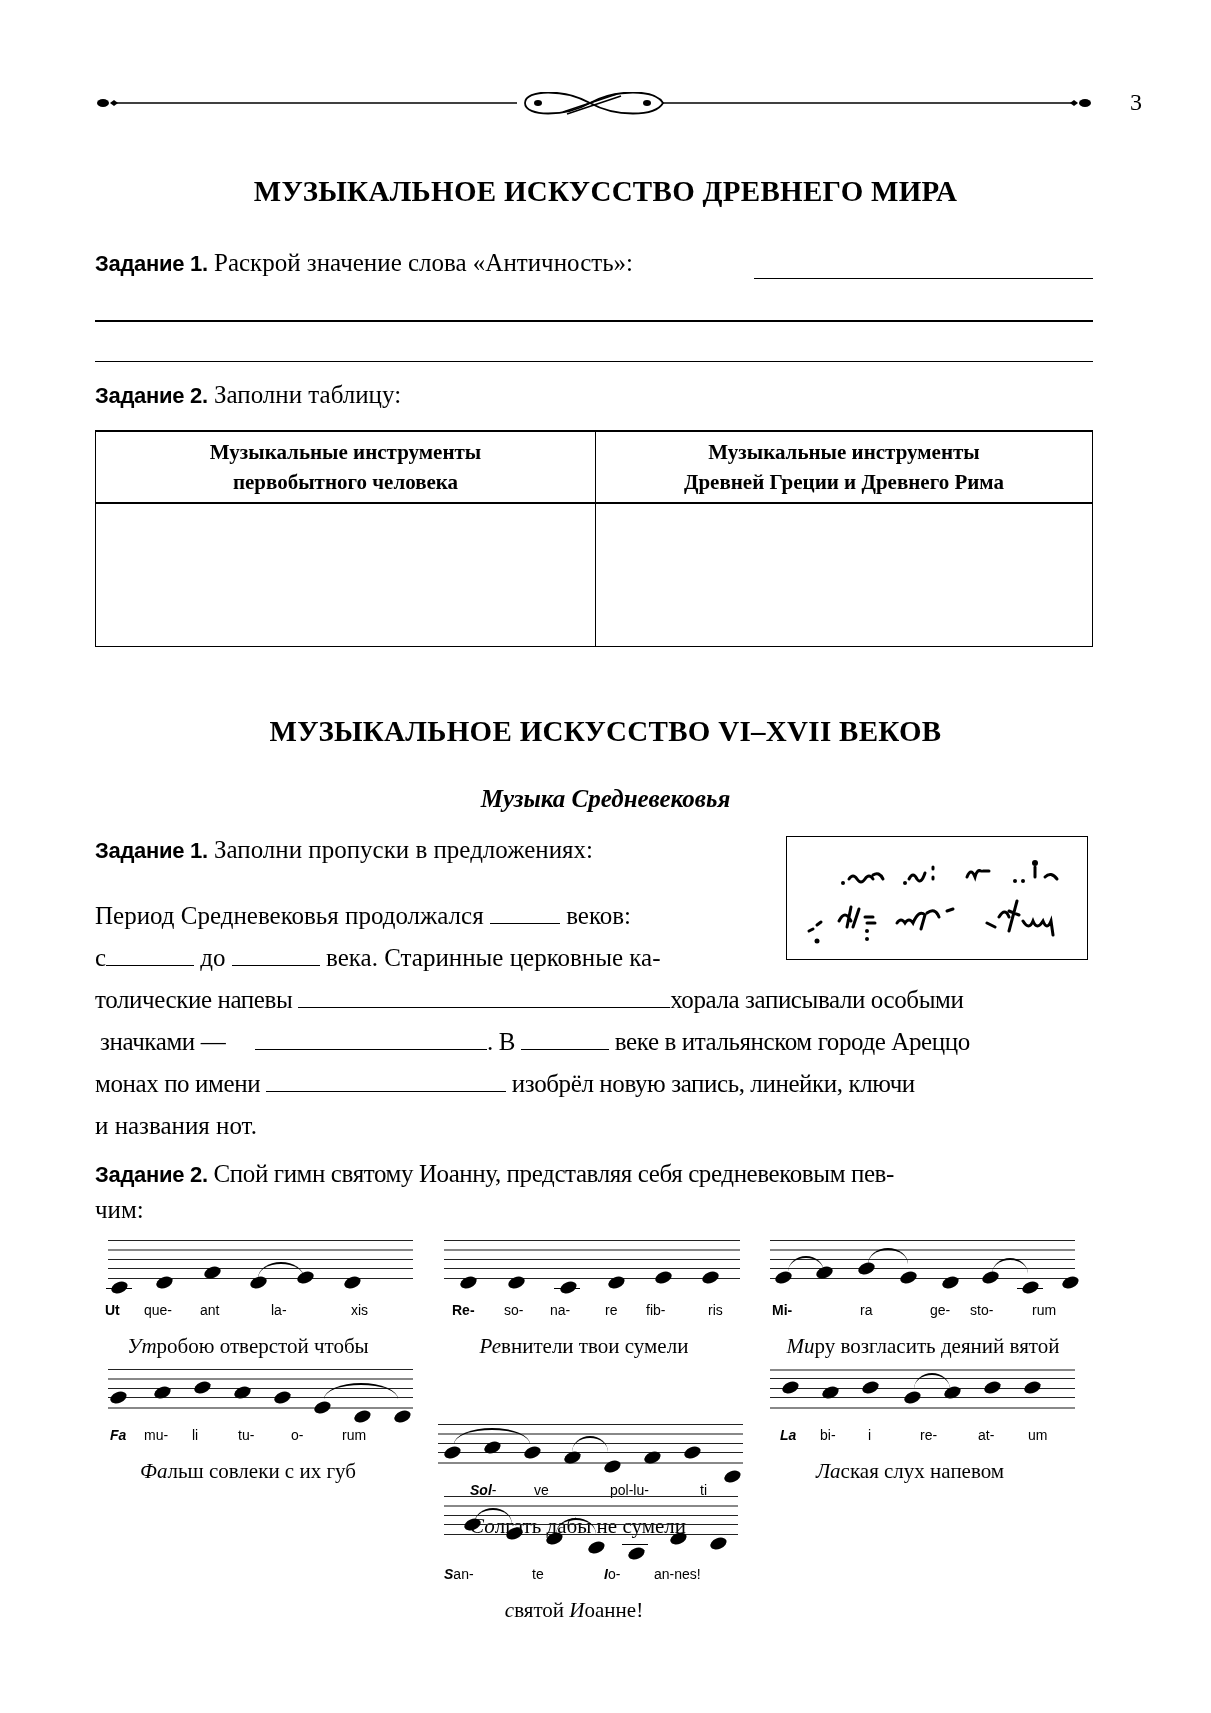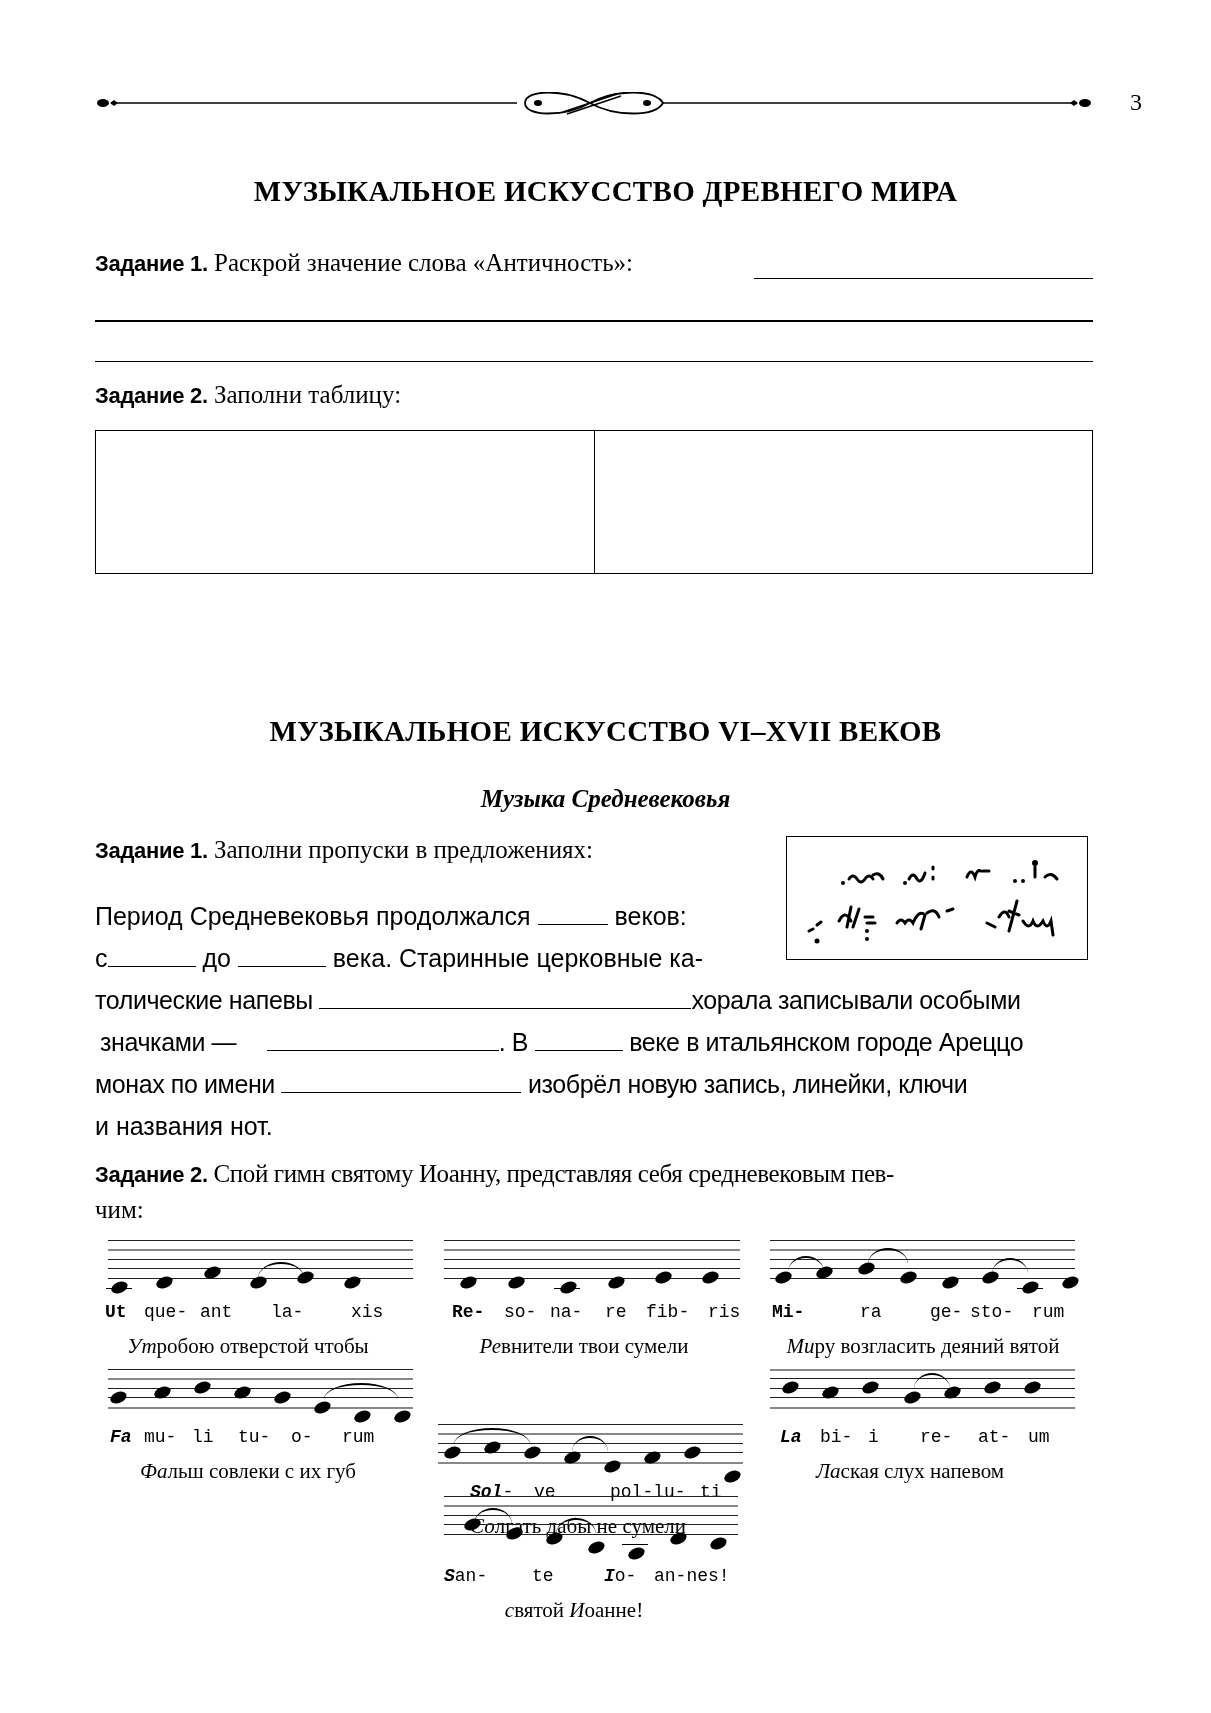--- a/index.html
+++ b/index.html
@@ -8,35 +8,35 @@
   .abs { position:absolute; }
   .rule { position:absolute; height:0; border-top:2px solid #000; }
   .rule.thin { border-top-width:1.5px; }
   .pagenum { font-family:"Liberation Serif", serif; font-size:24px; }
   .h1 { font-family:"Liberation Serif", serif; font-weight:bold; font-size:29px; letter-spacing:0.3px;
         left:0; width:1211px; text-align:center; }
   .sub { font-family:"Liberation Serif", serif; font-weight:bold; font-style:italic; font-size:25px;
          left:0; width:1211px; text-align:center; }
   .task { font-family:"Liberation Serif", serif; font-size:25px; white-space:nowrap; }
   .task b { font-family:"Liberation Sans", sans-serif; font-weight:bold; font-size:22px; letter-spacing:-0.3px; }
-  .para { font-family:Liberation Sans, sans-serif; font-size:25px; white-space:nowrap; }
+  .para { font-family:Liberation Serif, serif; font-size:25px; white-space:nowrap; }
   .blank { display:inline-block; border-bottom:1.5px solid #000; height:1px; vertical-align:baseline; }
   table.t { position:absolute; left:95px; top:430px; width:998px; border-collapse:collapse; }
   table.t th, table.t td { border:1.5px solid #000; font-family:"Liberation Serif", serif; }
   table.t tr:first-child th { border-top-width:2.5px; }
   table.t th { font-weight:bold; font-size:21px; line-height:30px; height:70px; text-align:center; padding:0; border-bottom-width:2.5px; }
   table.t td { height:140px; }
   .neume { position:absolute; left:786px; top:836px; width:300px; height:122px; border:1.5px solid #000; }
   .staff { position:absolute; }
   .staff .ln { position:absolute; left:0; right:0; border-top:1.5px solid #222; }
   .staff .ln.g { border-top-color:#888; border-top-width:2px; }
   .note { position:absolute; width:17px; height:11px; background:#000; border-radius:50%; transform:rotate(-22deg); }
   .ledger { position:absolute; width:26px; border-top:1.5px solid #000; }
   .slur { position:absolute; border-top:2px solid #000; border-radius:50% 50% 0 0 / 100% 100% 0 0; height:14px; }
-  .lyr { position:absolute; font-family:Liberation Mono, monospace; font-size:18px; white-space:nowrap; }
+  .lyr { position:absolute; font-family:Liberation Sans, sans-serif; font-size:14px; white-space:nowrap; }
   .lyr b { font-weight:bold; }
   .lyr i { font-weight:bold; font-style:italic; }
   .tr { position:absolute; font-family:"Liberation Serif", serif; font-size:21px; white-space:nowrap; text-align:center; }
   .tr i { font-weight:normal; font-style:italic; }
 </style>
 </head>
 <body>
 
 <div>
   <svg class="abs" style="left:95px;top:92px" width="1000" height="24">
@@ -65,20 +65,30 @@
 <div class="rule" style="left:95px;width:998px;top:320px"></div>
 <div class="rule thin" style="left:95px;width:998px;top:361px"></div>
 
 <div class="abs task" style="left:95px;top:381px">
   <b>Задание 2.</b>
   <span>Заполни таблицу:</span>
 </div>
 
 <table class="t">
   <tbody>
+      <tr>
+    <th style="width:499px">
+      <span>Музыкальные инструменты</span><br>
+      <span>первобытного человека</span>
+    </th>
+    <th>
+      <span>Музыкальные инструменты</span><br>
+      <span>Древней Греции и Древнего Рима</span>
+    </th>
+  </tr>
   <tr>
     <td></td>
     <td></td>
   </tr>
 </tbody>
   </table>
 
 <div class="abs h1" style="top:715px">МУЗЫКАЛЬНОЕ ИСКУССТВО VI–XVII ВЕКОВ</div>
 <div class="abs sub" style="top:785px">Музыка Средневековья</div>
 

